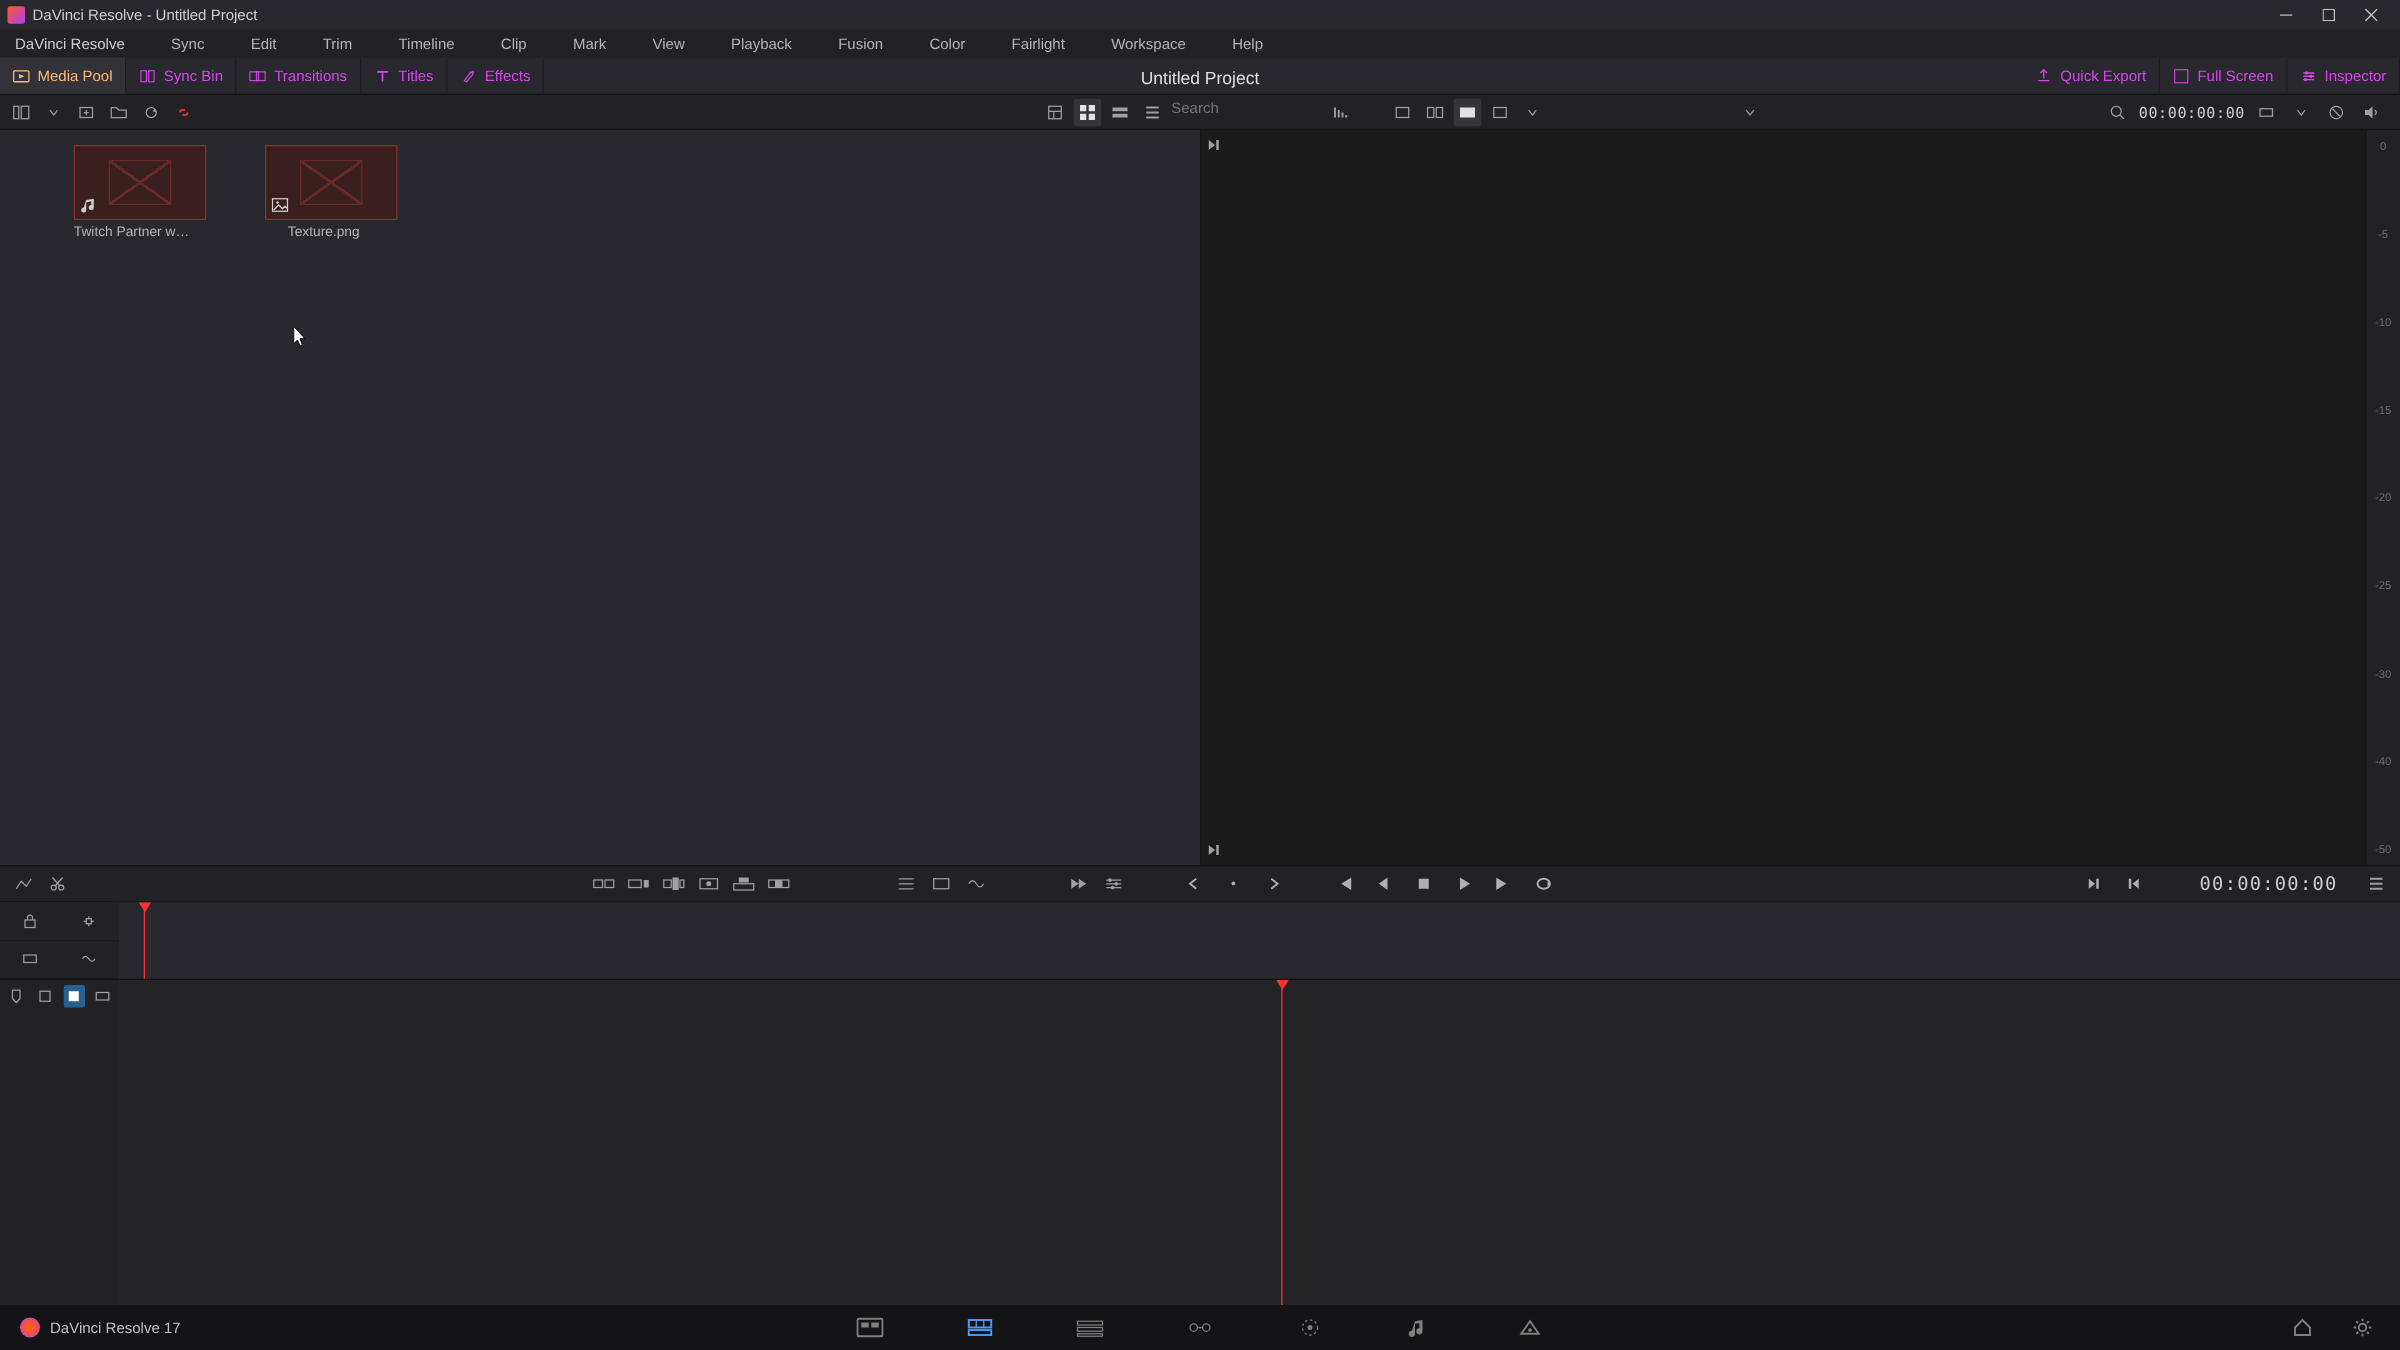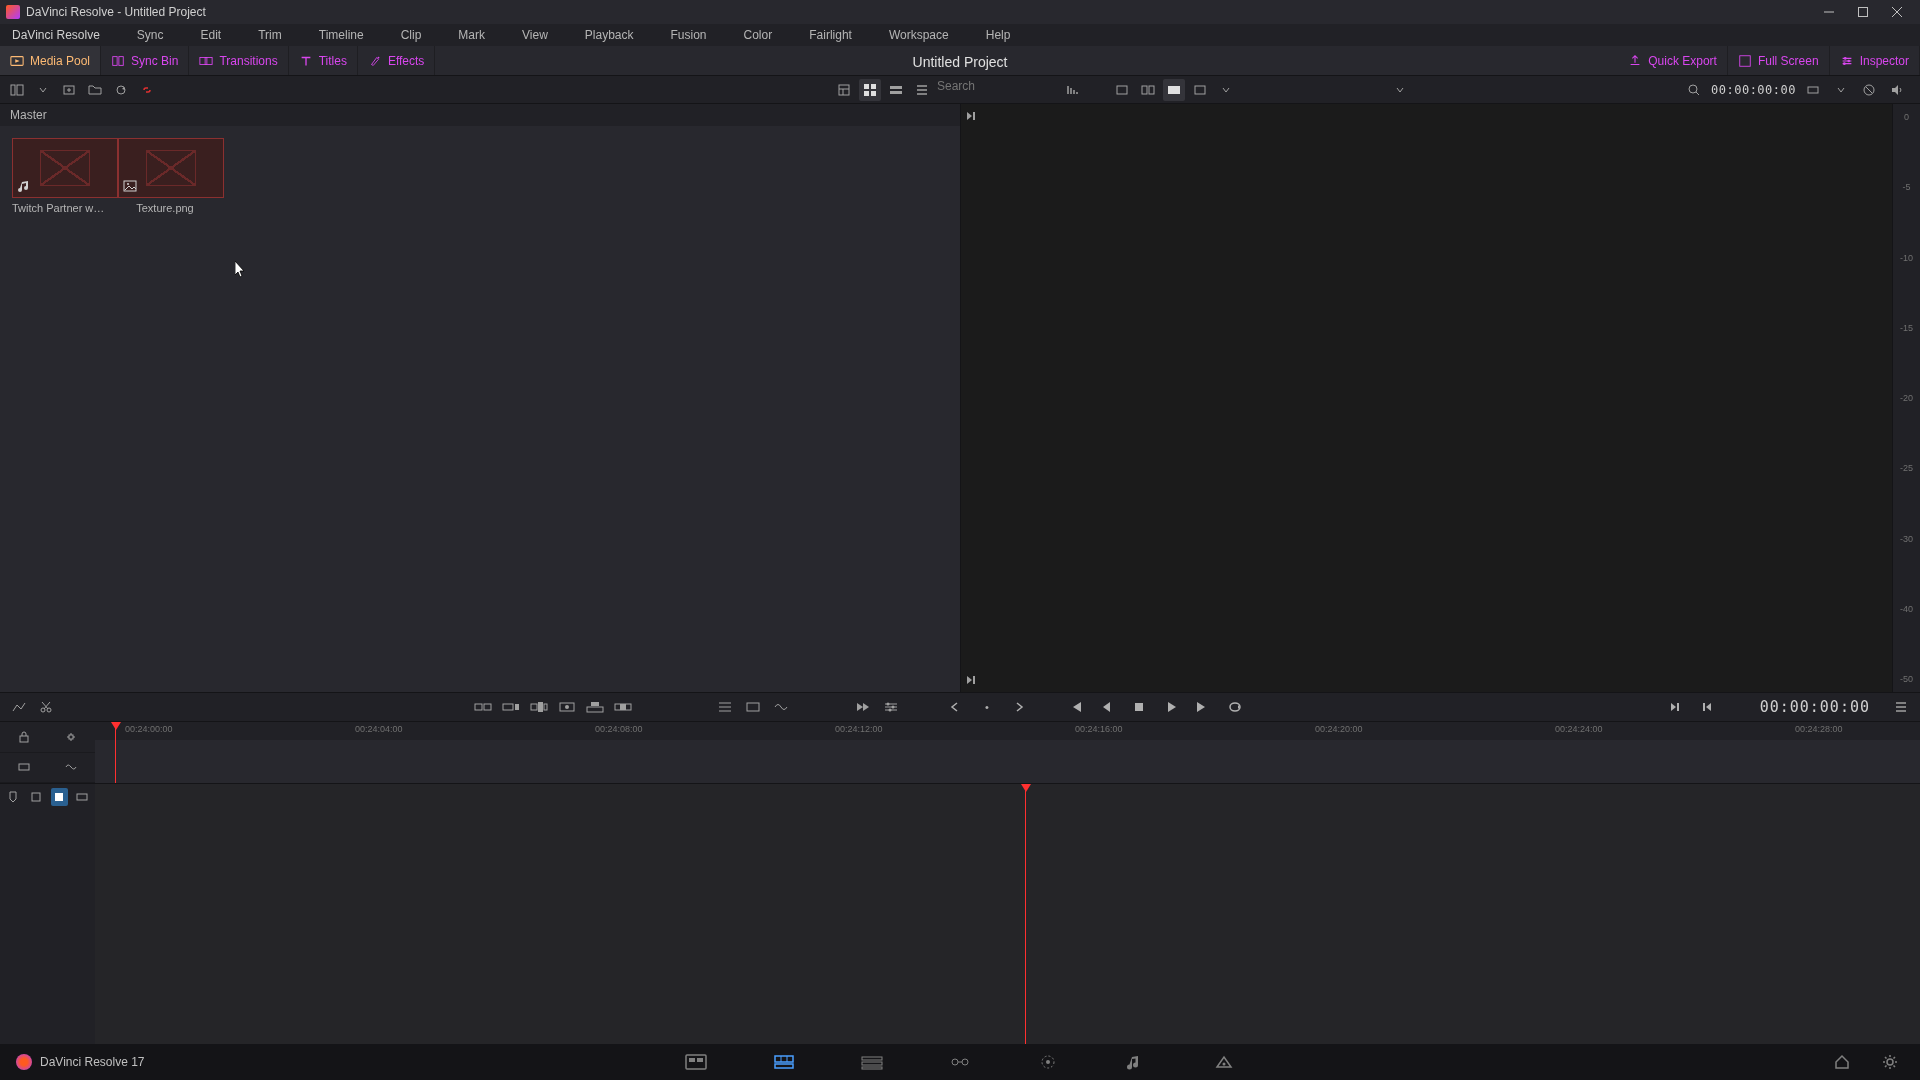--- a/index.html
+++ b/index.html
@@ -32,21 +32,21 @@
 .icon-btn.red { color: #e03030; }
 .search-input { background: transparent; border: none; color: #a0a0a0; font-size: 12px; width: 120px; outline: none; }
 .sub-spacer { flex: 1; }
 .tc-display { color: #d0d0d0; font-size: 12px; font-family: monospace; letter-spacing: 0.5px; }
 
 
 .main { height: 588px; display: flex; background: #28282e; position: relative; }
 .media-panel { width: 960px; background: #28282e; display: flex; flex-direction: column; }
 .breadcrumb { padding: 4px 10px; background: #212126; color: #b5b5b5; font-size: 12px; }
 .clips-area { flex: 1; padding: 12px; display: flex; gap: 12px; align-content: flex-start; flex-wrap: wrap; position: relative; }
-.clip { width: 94px; }
+.clip { width: 94px; margin-left: 47px; }
 .clip-thumb { width: 106px; height: 60px; background: #3a1f1f; border: 1px solid #8b3030; position: relative; display: flex; align-items: center; justify-content: center; }
 .clip-thumb .clip-icon { position: absolute; bottom: 4px; left: 4px; width: 14px; height: 14px; color: #d0d0d0; }
 .clip-diag { width: 50px; height: 36px; border: 1px solid #8b3030; position: relative; opacity: 0.6; }
 .clip-diag::before { content: ""; position: absolute; inset: 0; background: linear-gradient(to bottom right, transparent 48%, #8b3030 48%, #8b3030 52%, transparent 52%), linear-gradient(to bottom left, transparent 48%, #8b3030 48%, #8b3030 52%, transparent 52%); }
 .clip-label { margin-top: 4px; text-align: center; color: #b5b5b5; font-size: 11px; white-space: nowrap; overflow: hidden; text-overflow: ellipsis; }
 
 .viewer-panel { flex: 1; background: #1b1b1b; position: relative; border-left: 1px solid #141417; }
 .viewer-edge { position: absolute; left: 4px; width: 12px; height: 12px; color: #a0a0a0; display: flex; align-items: center; justify-content: center; }
 .audio-meter { position: absolute; right: 0; top: 0; bottom: 0; width: 28px; background: #212126; border-left: 1px solid #141417; display: flex; flex-direction: column; justify-content: space-between; padding: 8px 2px; font-size: 9px; color: #707070; align-items: center; }
 
@@ -327,21 +327,20 @@
         <svg width="14" height="14" viewBox="0 0 14 14">
           <path d="M2 5 L5 5 L8 2 L8 12 L5 9 L2 9 Z" fill="currentColor"></path>
           <path d="M10 5 Q12 7 10 9" fill="none" stroke="currentColor"></path>
         </svg>
       </div>
   </div>
 </div>
 
 <div class="main">
   <div class="media-panel">
-    <div class="breadcrumb">Master</div>
     <div class="clips-area">
       <div class="clip">
         <div class="clip-thumb">
           <div class="clip-diag"></div>
           <svg class="clip-icon" viewBox="0 0 14 14">
               <path d="M5 3 L11 2 V9 A2 2 0 1 1 9 7 V4 L5 5 V11 A2 2 0 1 1 3 9" fill="currentColor"></path>
             </svg>
         </div>
         <div class="clip-label">Twitch Partner we…</div>
       </div>
@@ -563,30 +562,20 @@
           </svg>
         </div>
       <div class="icon-btn">
           <svg width="14" height="14" viewBox="0 0 14 14">
             <path d="M2 7 Q4 3 7 7 T12 7" fill="none" stroke="currentColor"></path>
           </svg>
         </div>
     </div>
   </div>
   <div class="ut-track">
-    <div class="ut-ruler">
-      <span class="tick" style="left:30px">00:24:00:00</span>
-      <span class="tick" style="left:260px">00:24:04:00</span>
-      <span class="tick" style="left:500px">00:24:08:00</span>
-      <span class="tick" style="left:740px">00:24:12:00</span>
-      <span class="tick" style="left:980px">00:24:16:00</span>
-      <span class="tick" style="left:1220px">00:24:20:00</span>
-      <span class="tick" style="left:1460px">00:24:24:00</span>
-      <span class="tick" style="left:1700px">00:24:28:00</span>
-    </div>
     <div class="ut-playhead" style="left:20px"></div>
   </div>
 </div>
 
 <div class="lower-timeline">
   <div class="lt-left">
     <div class="lt-tools">
       <div class="tool">
           <svg width="12" height="12" viewBox="0 0 12 12">
             <path d="M3 1 H9 V8 L6 11 L3 8 Z" fill="none" stroke="currentColor"></path>

